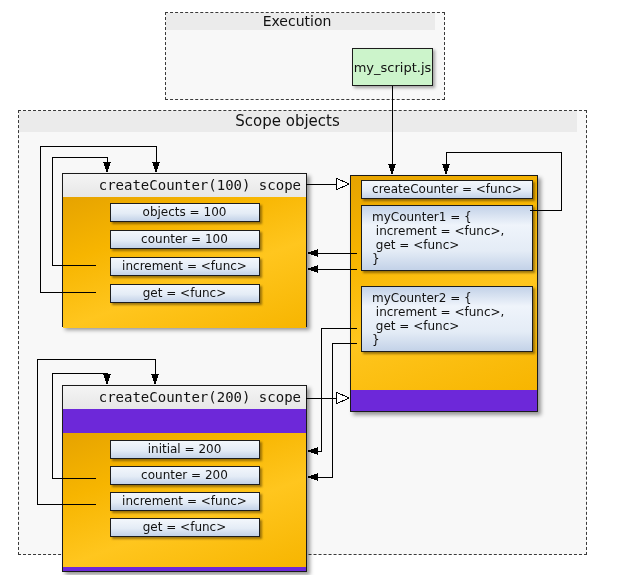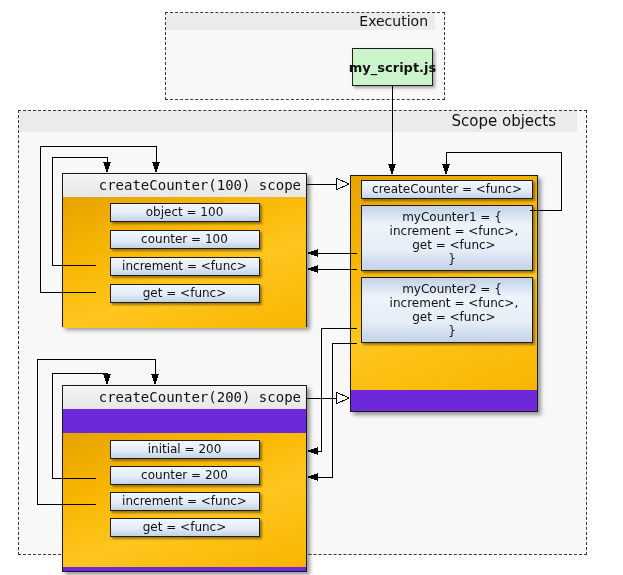--- a/index.html
+++ b/index.html
@@ -5,33 +5,33 @@
   html,body { margin:0; padding:0; background:#fff; }
   .canvas {
     position:relative; width:623px; height:575px; background:#fff;
     font-family:"DejaVu Sans", sans-serif; color:#111; overflow:hidden;
   }
 
   
   .frame { position:absolute; background:var(--frame-bg,#f8f8f8); border:1px dashed #3a3a3a; box-sizing:border-box; }
   .frame .strip {
     position:absolute; left:0; right:9px; top:0; background:var(--strip-bg,#ebebeb);
-    text-align:right; color:#111; box-sizing:border-box;
+    text-align:center; color:#111; box-sizing:border-box;
   }
   .exec  { left:165px; top:12px;  width:280px; height:88px; }
   .exec .strip  { height:17px; font-size:14px; line-height:17px; padding-right:7px; }
   .scopes{ left:18px;  top:110px; width:569px; height:445px; }
   .scopes .strip{ height:21px; font-size:15px; line-height:21px; padding-right:21px; }
 
   
   .greenbox {
     position:absolute; left:186px; top:35px; width:79px; height:36px;
     background:var(--script-green,#ccf4cb); border:1px solid #1d1d1d;
     box-shadow:2px 2px 3px rgba(0,0,0,0.35);
-    display:flex; align-items:center; justify-content:center; font-size:13px;font-weight:bold;
+    display:flex; align-items:center; justify-content:center; font-size:13px;
   }
 
   
   .nodebox { position:absolute; border:1px solid #1a1a1a; box-sizing:border-box; box-shadow:3px 3px 4px rgba(0,0,0,0.4); background:#6d28d9; }
   .nodehead {
     background:linear-gradient(var(--node-header-bg,#f4f4f4),#e7e7e7);
     font-family:"DejaVu Sans Mono", monospace; text-align:right; white-space:nowrap;
     height:23px; line-height:23px; font-size:14px; padding-right:5px; box-sizing:border-box;
   }
   .nodebody {
@@ -50,25 +50,25 @@
     width:148px; height:17px; margin:0 auto 8px auto; border:1px solid #1d1d1d;
     background:linear-gradient(180deg,#f3f7fc 0%, var(--row-blue,#e4ecf6) 55%, var(--row-blue-edge,#c3d2e8) 100%);
     box-shadow:2px 2px 2px rgba(40,25,0,0.45);
     font-size:12px; text-align:center; line-height:17px; color:#111;
   }
   .s200 .varrow { margin-bottom:7px; }
   .gbox .varrow { width:170px; margin-bottom:6px; }
 
   
   .objrow {
-    width:160px; margin:0 auto 6px auto; border:1px solid #1d1d1d;
+    width:160px; margin:0 auto 15px auto; border:1px solid #1d1d1d;
     padding:4px 0 4px 10px;
     background:linear-gradient(180deg, var(--row-blue-edge,#c7d5e8) 0%, #eff4fb 30%, var(--row-blue,#e2eaf5) 70%, var(--row-blue-edge,#c0d0e5) 100%);
     box-shadow:2px 2px 2px rgba(40,25,0,0.45);
-    font-size:12px; line-height:14px; text-align:center;
+    font-size:12px; line-height:14px; text-align:left;
   }
   .objline { white-space:pre; }
 
   
   svg.wires { position:absolute; left:0; top:0; pointer-events:none; }
   svg.wires path { stroke:var(--wire,#000); stroke-width:1; fill:none; }
   svg.wires polygon.solid  { fill:var(--wire,#000); stroke:none; }
   svg.wires polygon.hollow { fill:#fff; stroke:var(--wire,#000); stroke-width:1; }
 </style>
 </head>
@@ -87,21 +87,21 @@
 
   <div class="frame scopes">
     <div class="strip">
       <span>Scope objects</span>
     </div>
   </div>
 
   <div class="nodebox s100">
     <div class="nodehead">createCounter(100) scope</div>
     <div class="nodebody">
-      <div class="varrow">object = 100</div>
+      <div class="varrow">objects = 100</div>
       <div class="varrow">counter = 100</div>
       <div class="varrow">increment = &lt;func&gt;</div>
       <div class="varrow">get = &lt;func&gt;</div>
     </div>
   </div>
 
   <div class="nodebox gbox">
     <div class="nodebody">
       <div class="varrow">createCounter = &lt;func&gt;</div>
       <div class="objrow">

